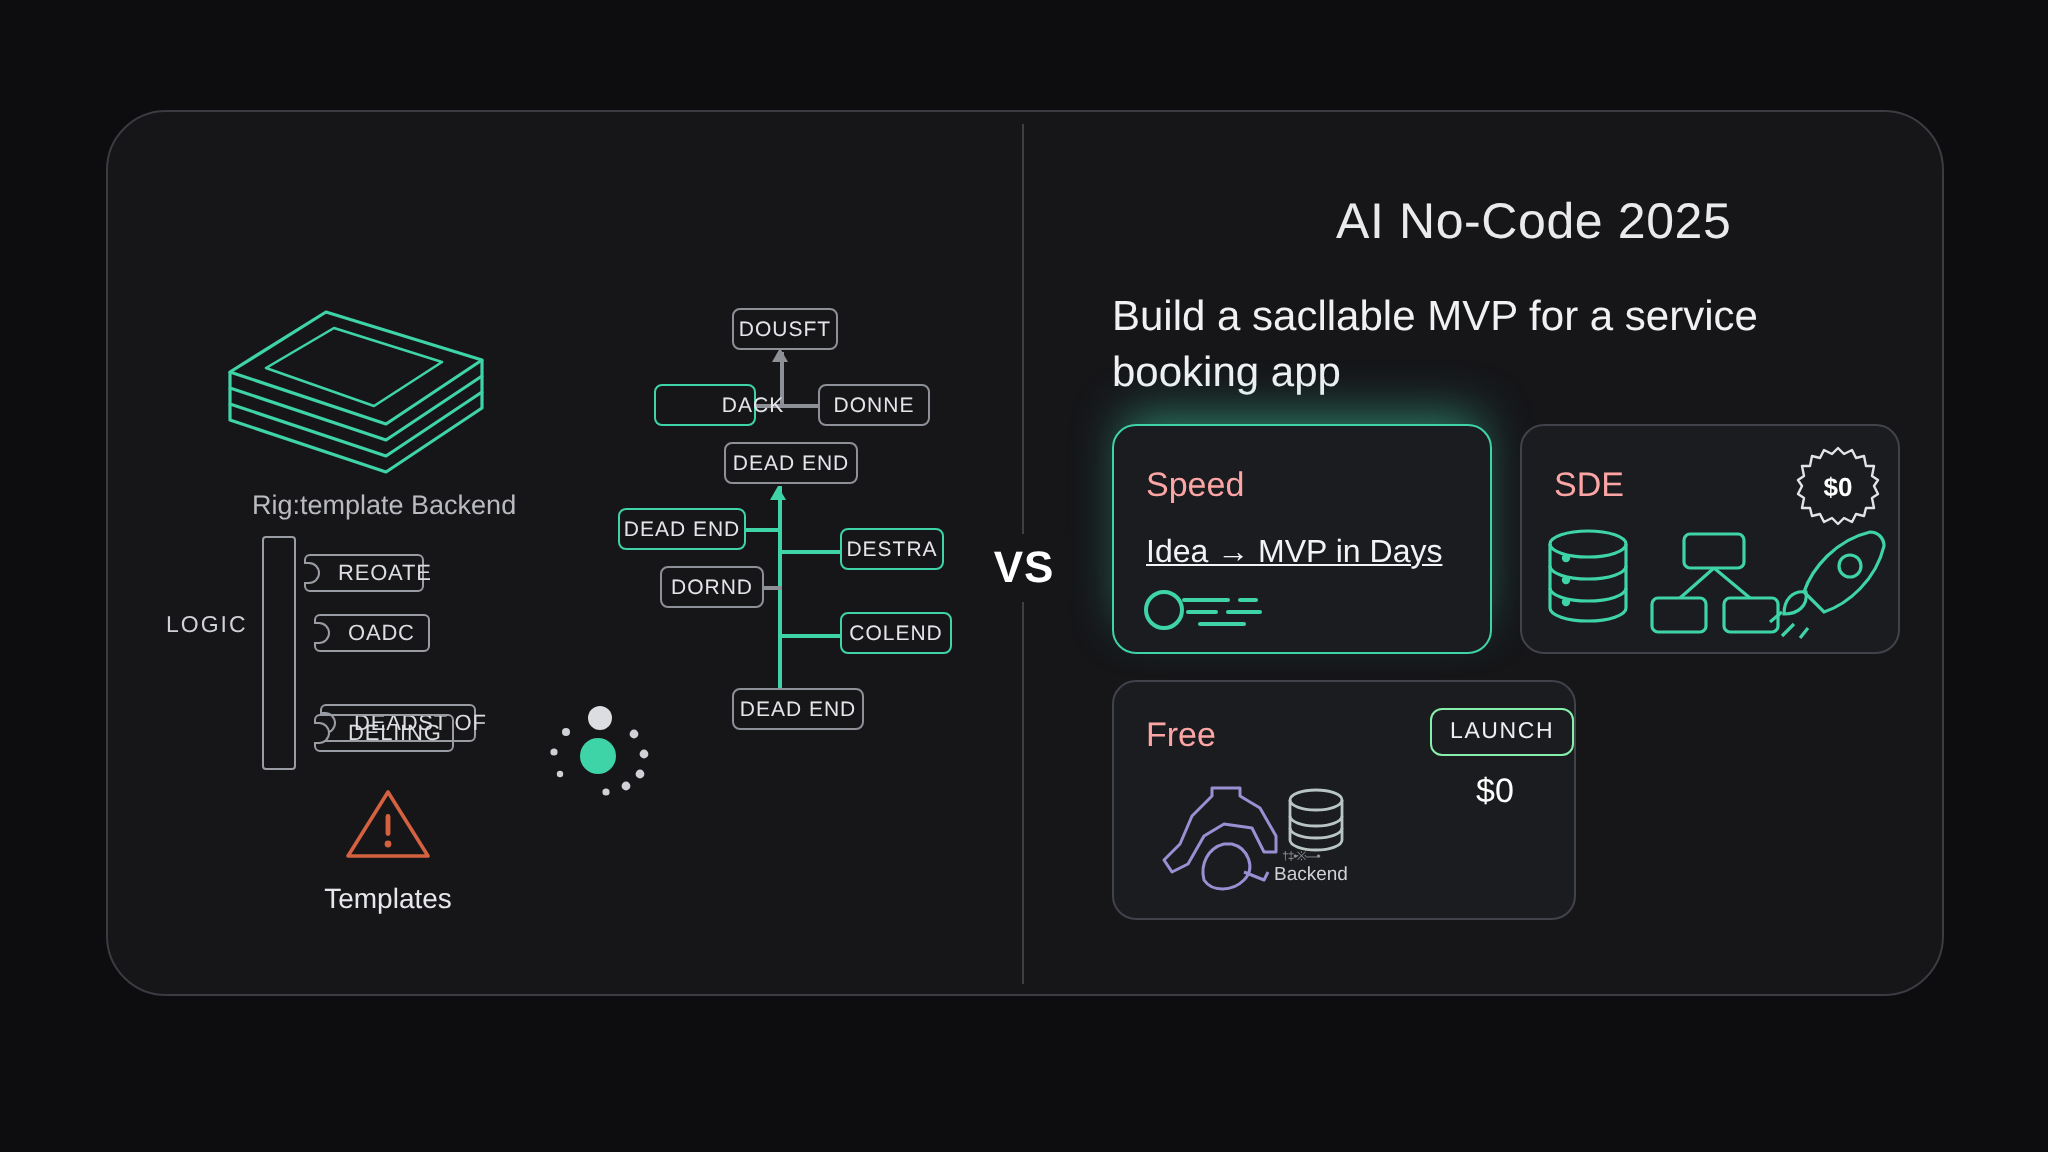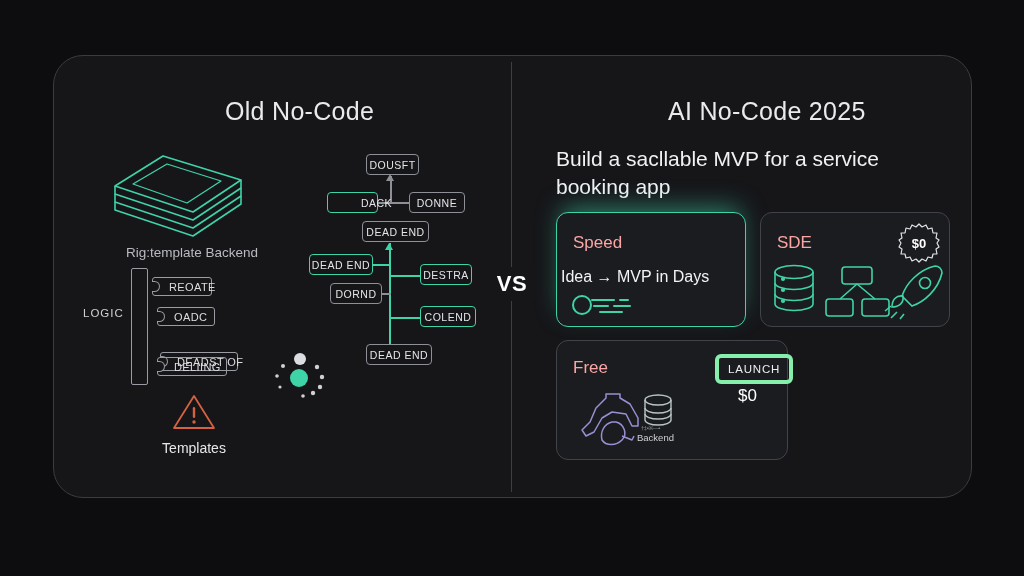--- a/index.html
+++ b/index.html
@@ -146,21 +146,21 @@
     font-size: 16px;
     white-space: nowrap;
   }
 
   .card-speed { left: 556px; top: 212px; width: 190px; height: 115px; }
   .card-sde   { left: 760px; top: 212px; width: 190px; height: 115px; }
   .card-free  { left: 556px; top: 340px; width: 232px; height: 120px; }
 
   .badge-launch {
     position: absolute;
-    border: 4px solid #86efac;
+    border: 1px solid #86efac;
     border-radius: 6px;
     color: #eceef0;
     font-size: 11.5px;
     letter-spacing: 0.8px;
     padding: 5px 9px;
     text-align: right;
   }
   .price {
     position: absolute;
     color: #ffffff;
@@ -182,21 +182,20 @@
 </head>
 <body>
 
 <div id="stage">
 
   <div class="outer-card"></div>
 
   <div class="divider"></div>
   <div class="vs-badge">VS</div>
 
-  <div class="panel-title left">Old No-Code</div>
 
   <div class="stack-icon">
     <svg width="150" height="100" viewBox="0 0 150 100">
       <g fill="none" stroke="#3fd3a8" stroke-width="1.6" stroke-linejoin="round">
         <path d="M12 46 L60 16 L138 40 L90 72 Z"></path>
         <path d="M12 46 L12 54 L90 80 L138 48 L138 40"></path>
         <path d="M12 54 L12 62 L90 88 L138 56 L138 48"></path>
         <path d="M12 62 L12 70 L90 96 L138 64 L138 56"></path>
         <path d="M30 44 L64 24 L118 41 L84 63 Z" stroke-width="1.3"></path>
       </g>
@@ -269,21 +268,21 @@
     </svg>
     <div class="warn-label">Templates</div>
   </div>
 
 
   <div class="panel-title right">AI No-Code 2025</div>
   <div class="prompt">Build a sacllable MVP for a service booking app</div>
 
   <div class="rcard accent card-speed"></div>
   <div class="rcard-title" style="left:573px; top:233px;">Speed</div>
-  <div class="rcard-sub" style="left:561px; top:268px;">Idea → MVP in Days</div>
+  <div class="rcard-sub" style="left:573px; top:268px;text-decoration:underline;">Idea → MVP in Days</div>
   <div style="position:absolute; left:570px; top:292px;">
     <svg width="70" height="28" viewBox="0 0 70 28">
       <g fill="none" stroke="#3fd3a8" stroke-width="2" stroke-linecap="round">
         <circle cx="12" cy="13" r="9"></circle>
         <line x1="22" y1="8" x2="44" y2="8"></line>
         <line x1="50" y1="8" x2="58" y2="8"></line>
         <line x1="24" y1="14" x2="38" y2="14"></line>
         <line x1="44" y1="14" x2="60" y2="14"></line>
         <line x1="30" y1="20" x2="52" y2="20"></line>
       </g>

